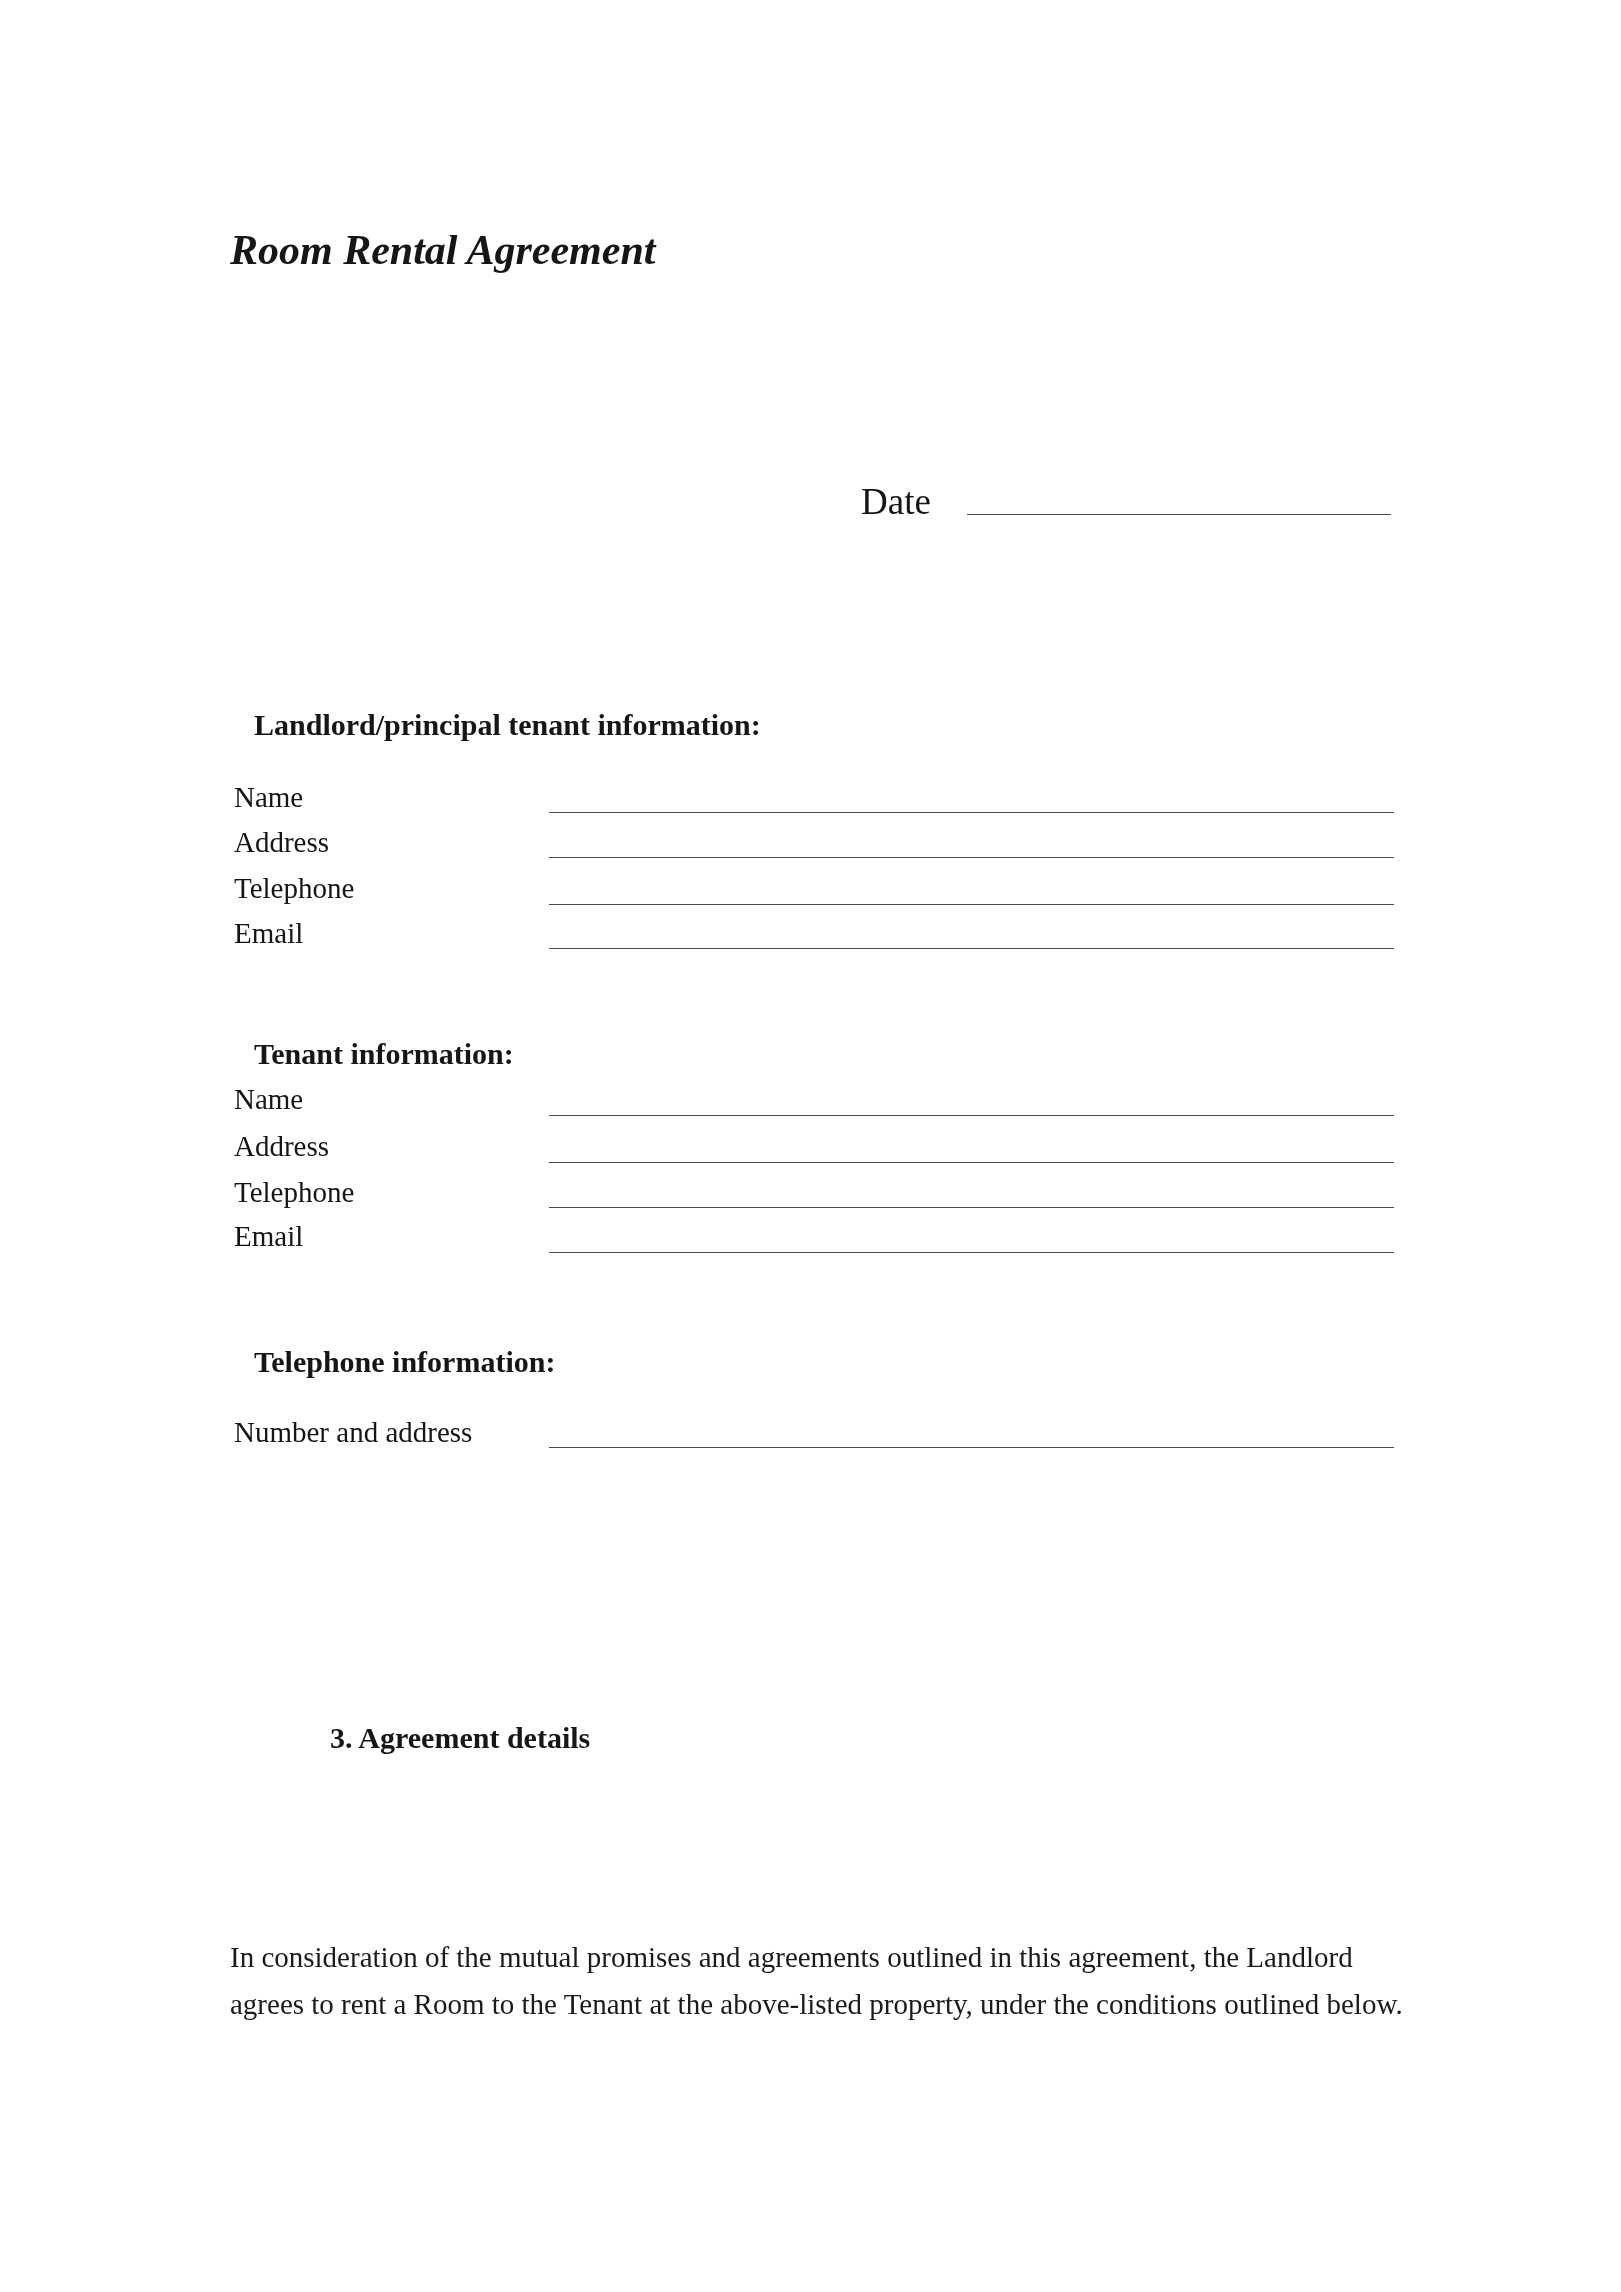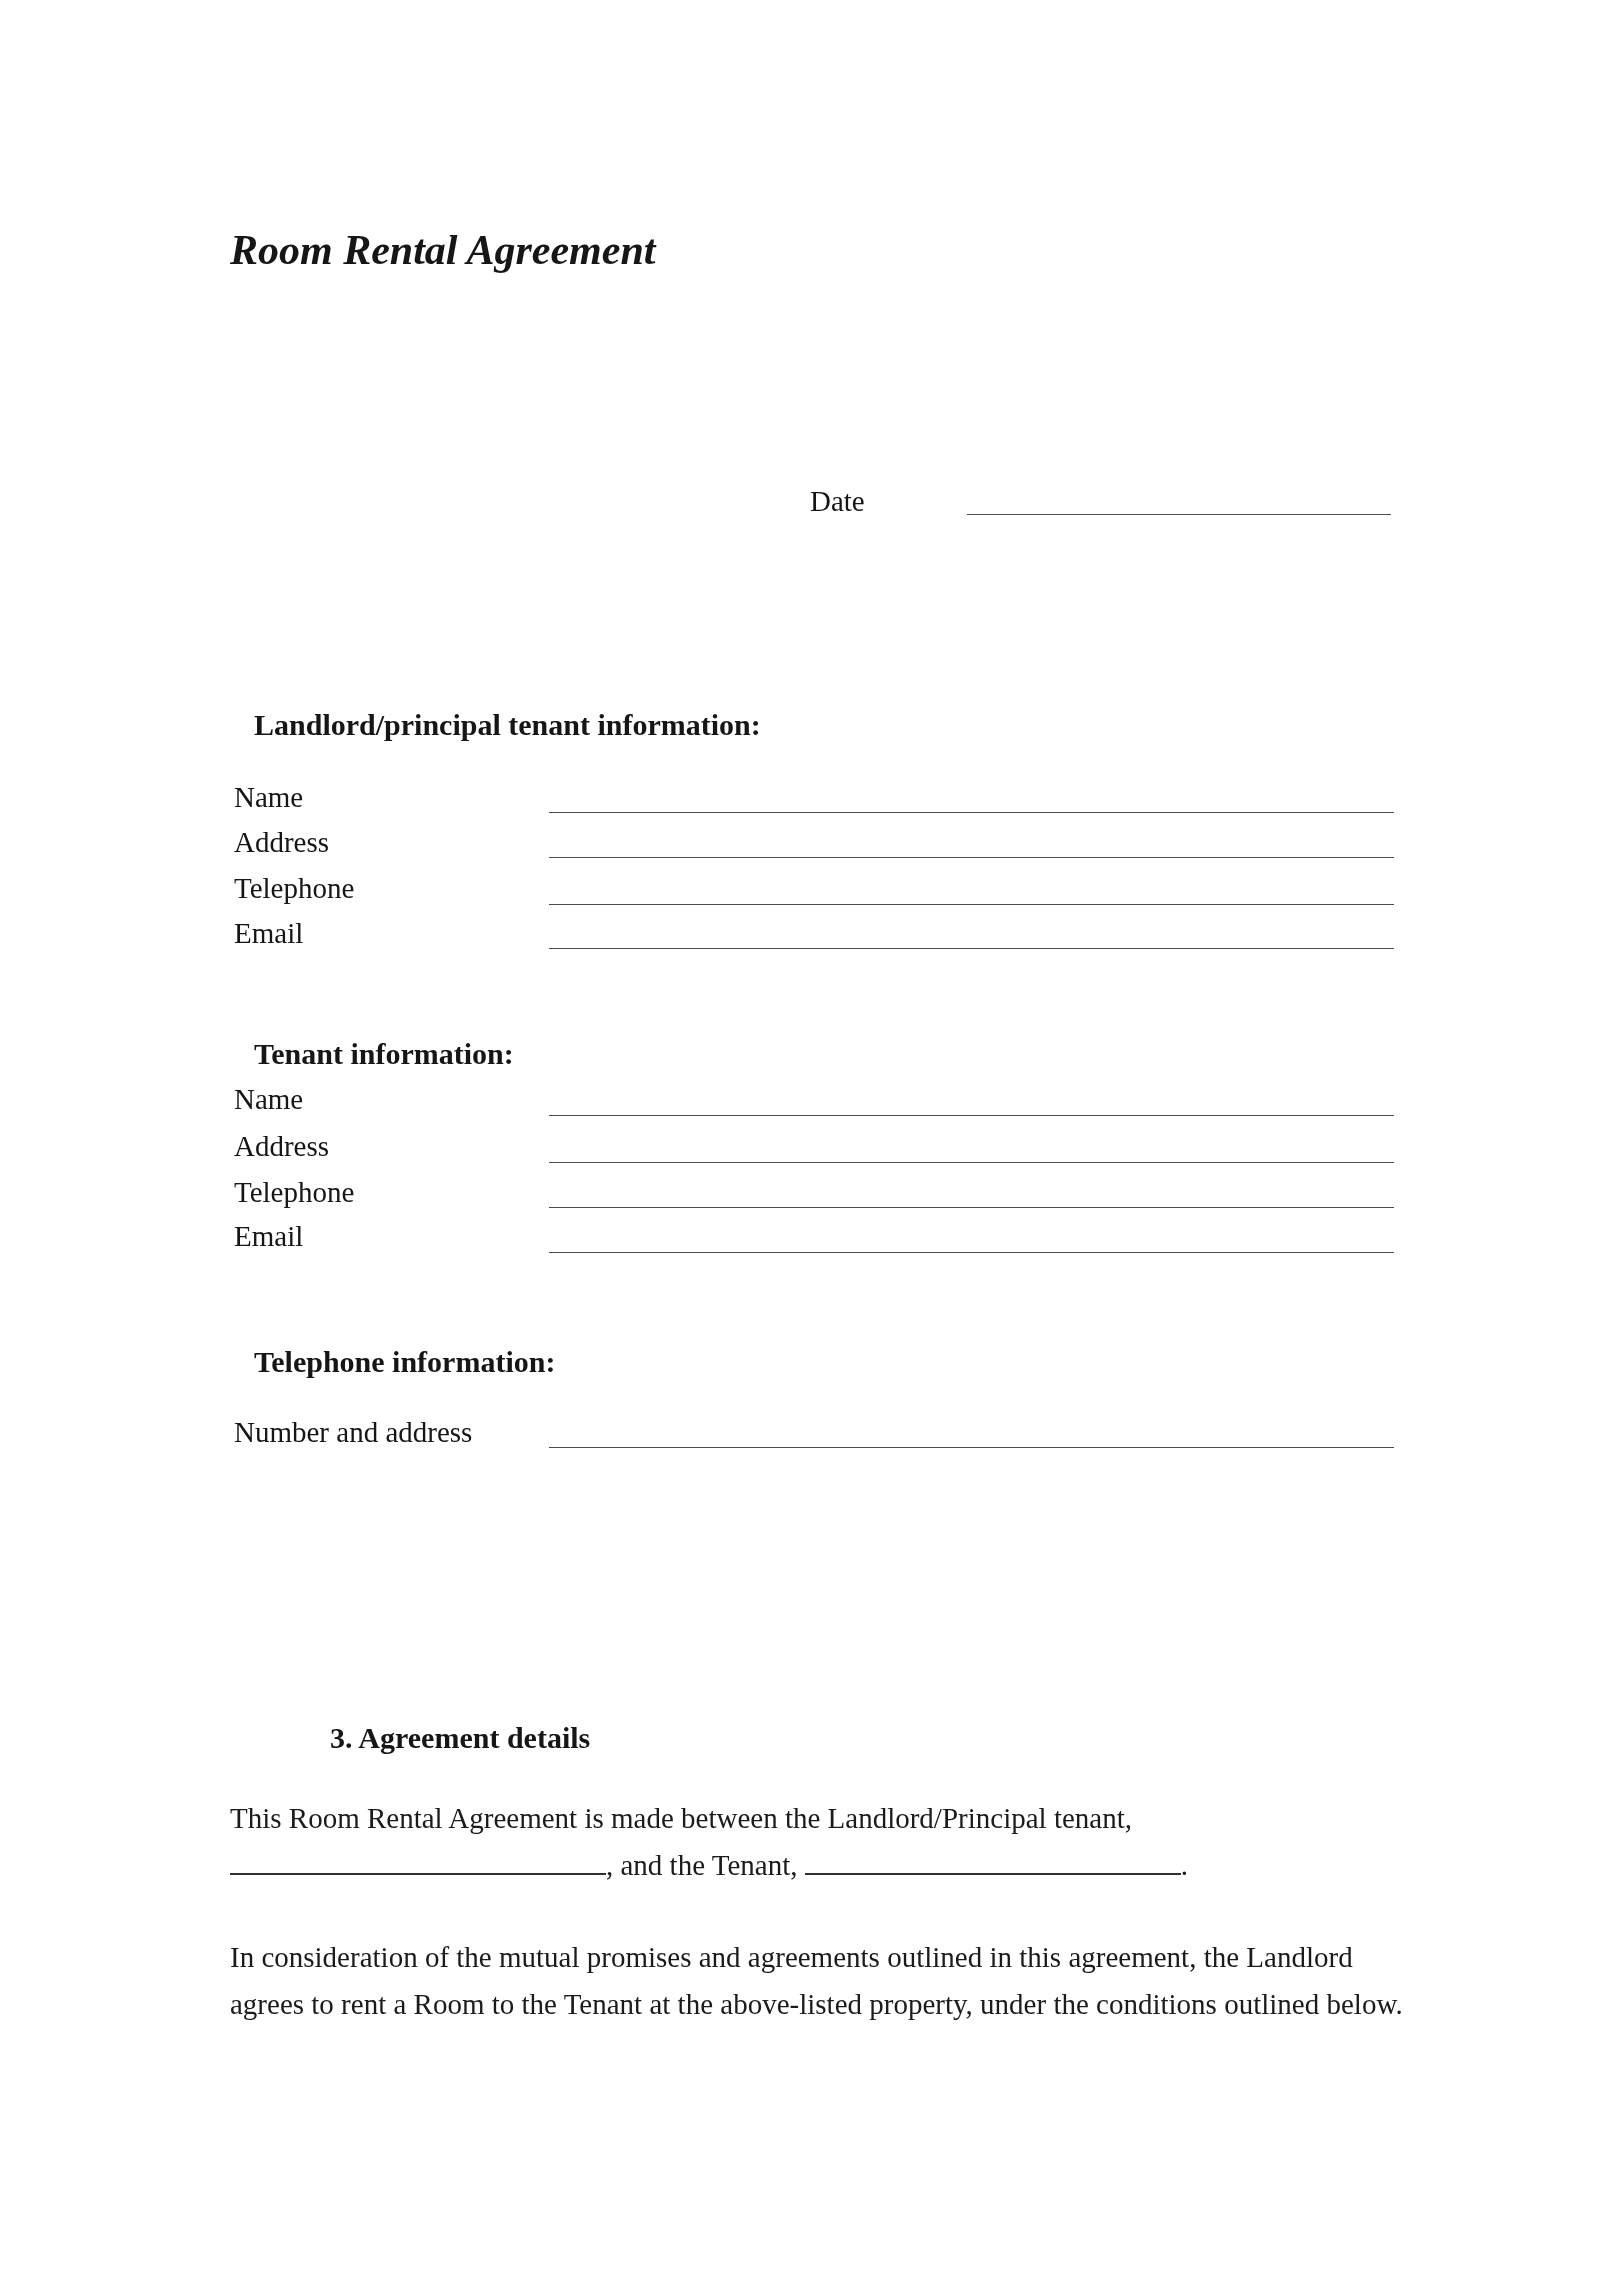--- a/index.html
+++ b/index.html
@@ -39,21 +39,21 @@
     white-space: nowrap;
   }
   .fill-line {
     position: absolute;
     height: 0;
     border-bottom: 1.8px solid #4e4e4e;
     font-size: 27px;
     line-height: 27px;
   }
   .field-line { left: 549px; width: 845px; }
-  .date-label { left: 810px; top: 487px; font-size: 29px; line-height: 29px; }
+  .date-label { left: 861px; top: 487px; font-size: 37px; line-height: 29px; }
   .date-line { left: 967px; width: 424px; top: 514px; }
   .num-heading {
     left: 330px; top: 1721px;
     font-size: 30px;
     font-weight: bold;
     line-height: 1.1;
     white-space: nowrap;
   }
   .para {
     font-size: 29px;
@@ -109,22 +109,17 @@
   <span class="abs field-label" style="top:1222px">Email</span>
   <div class="fill-line field-line" style="top:1252px"></div>
 
   <h2 class="abs section-heading" style="top:1345px">Telephone information:</h2>
 
   <span class="abs field-label" style="top:1418px">Number and address</span>
   <div class="fill-line field-line" style="top:1447px"></div>
 
   <h2 class="abs num-heading">3. Agreement details</h2>
 
-  <p class="abs para para-1">
-    <span>This Room Rental Agreement is made between the Landlord/Principal tenant,</span>
-    <span class="blank"></span><span>, and the Tenant,</span>
-    <span class="blank"></span><span>.</span>
-  </p>
 
   <p class="abs para para-2">In consideration of the mutual promises and agreements outlined in this agreement, the Landlord agrees to rent a Room to the Tenant at the above-listed property, under the conditions outlined below.</p>
 
 </div>
 
 
 </body></html>

